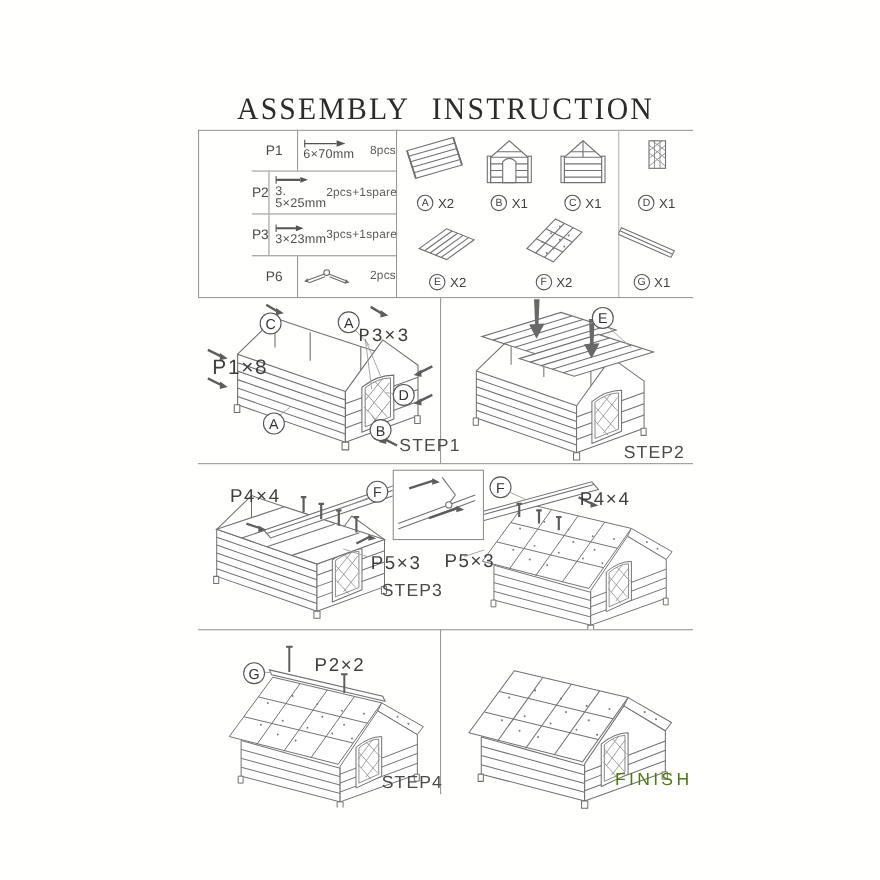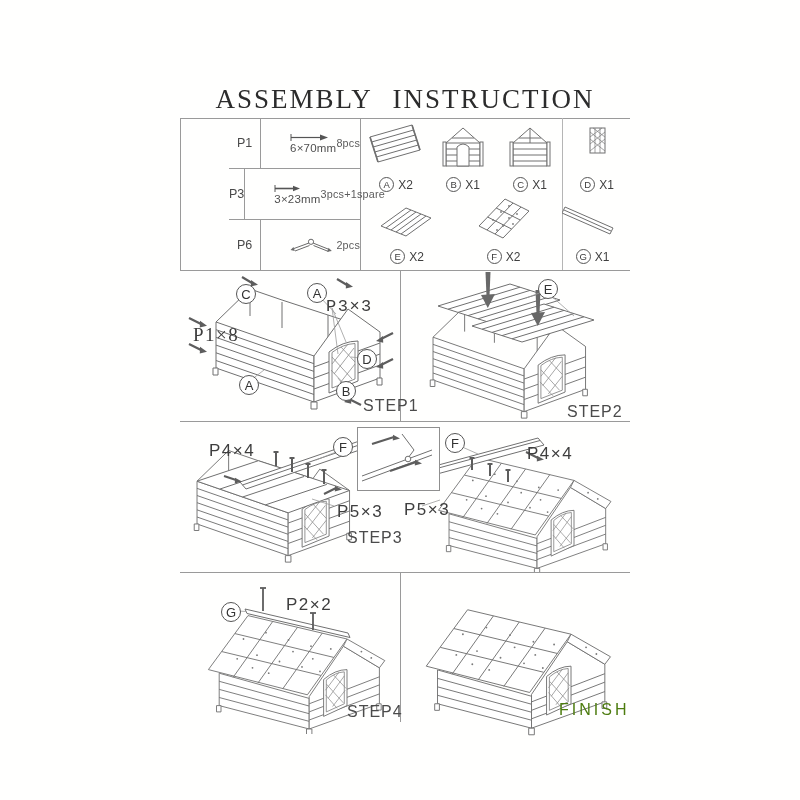--- a/index.html
+++ b/index.html
@@ -13,21 +13,21 @@
   .hline{position:absolute;height:1px;background:#9a9a9a;}
   .vline{position:absolute;width:1px;background:#9a9a9a;}
   
   .ptable{position:absolute;left:180px;top:118px;width:181px;height:152px;
           border-left:1px solid #9a9a9a;border-right:1px solid #9a9a9a;
           display:flex;flex-direction:column;box-sizing:border-box;padding-left:48px;}
   .prow{flex:1;display:flex;align-items:center;border-bottom:1px solid #9a9a9a;box-sizing:border-box;}
   .prow:last-child{border-bottom:none;}
   .pid{width:50px;align-self:stretch;display:flex;align-items:center;justify-content:center;
        border-right:1px solid #9a9a9a;font-size:12.5px;color:#4a4a4a;box-sizing:border-box;}
-  .pmid{width:78px;display:flex;flex-direction:column;justify-content:center;padding-left:5px;box-sizing:border-box;margin-left:24px;}
+  .pmid{width:78px;display:flex;flex-direction:column;justify-content:center;padding-left:5px;box-sizing:border-box;}
   .psize{font-size:11.5px;color:#4f4f4f;line-height:11px;letter-spacing:0.2px;}
   .pqty{flex:1;text-align:right;font-size:10.8px;color:#5c5c5c;letter-spacing:0.2px;}
   
   .pcell{position:absolute;display:flex;flex-direction:column;align-items:center;justify-content:space-between;}
   .plab{display:flex;align-items:center;gap:4px;font-size:12px;color:#3f3f3f;}
   .lcirc{width:13px;height:13px;border:1.1px solid #565656;border-radius:50%;display:flex;
          align-items:center;justify-content:center;font-size:9.5px;color:#3c3c3c;background:#fff;}
   
   .callout{position:absolute;width:18px;height:18px;border:1.5px solid #565656;border-radius:50%;
            background:#fff;display:flex;align-items:center;justify-content:center;
@@ -148,20 +148,34 @@
               <line x1="1" y1="1" x2="1" y2="8"></line>
               <line x1="1" y1="4.5" x2="30" y2="4.5" stroke-width="1.2"></line>
               <polygon points="30,1.5 38,4.5 30,7.5" stroke="none"></polygon>
             </g>
           </svg>
         <span class="psize">6×70mm</span>
       </div>
       <div class="pqty">8pcs</div>
     </div>
     <div class="prow">
+      <div class="pid">P2</div>
+      <div class="pmid">
+        <svg width="30" height="10">
+            <g stroke="#555" fill="#555">
+              <line x1="1" y1="1" x2="1" y2="8"></line>
+              <line x1="1" y1="4.5" x2="23" y2="4.5" stroke-width="2"></line>
+              <polygon points="23,1.8 30,4.5 23,7.2" stroke="none"></polygon>
+            </g>
+          </svg>
+        <span class="psize">3. 5×25mm</span>
+      </div>
+      <div class="pqty">2pcs+1spare</div>
+    </div>
+    <div class="prow">
       <div class="pid">P3</div>
       <div class="pmid">
         <svg width="26" height="10">
             <g stroke="#555" fill="#555">
               <line x1="1" y1="1" x2="1" y2="8"></line>
               <line x1="1" y1="4.5" x2="19" y2="4.5" stroke-width="1.6"></line>
               <polygon points="19,1.8 26,4.5 19,7.2" stroke="none"></polygon>
             </g>
           </svg>
         <span class="psize">3×23mm</span>
@@ -344,21 +358,21 @@
         <polygon points="195,60 188,64.9 195.2,66.7" stroke="none"></polygon>
       <line x1="205" y1="83" x2="194" y2="88.5"></line>
         <polygon points="195,86 188,90.9 195.2,92.7" stroke="none"></polygon>
       <line x1="173" y1="129" x2="162" y2="123.5"></line>
         <polygon points="163,121 156,125.9 163.2,127.7" stroke="none"></polygon>
     </g>
   </svg>
   <div class="callout" style="left:236px;top:284px;">C</div>
   <div class="callout" style="left:307px;top:283px;">A</div>
   <div class="lbl" style="left:326px;top:297px;font-family:Liberation Mono, monospace;">P3×3</div>
-  <div class="lbl big" style="left:193px;top:324px;font-family:Liberation Serif, serif;">P1×8</div>
+  <div class="lbl big" style="left:193px;top:324px;">P1×8</div>
   <div class="callout" style="left:357px;top:349px;">D</div>
   <div class="callout" style="left:239px;top:375px;">A</div>
   <div class="callout" style="left:336px;top:381px;">B</div>
   <div class="steplbl" style="left:363px;top:397px;">STEP1</div>
 
   <svg class="stepsvg" style="left:408px;top:270px;" width="218" height="150">
     <use href="#g-walls" transform="translate(12,30) scale(0.93)"></use>
     <g fill="#fff" stroke="#707070">
       <polygon points="30,36 102,14 152,30 80,52"></polygon>
       <line x1="40" y1="39.2" x2="112" y2="17.2"></line>

